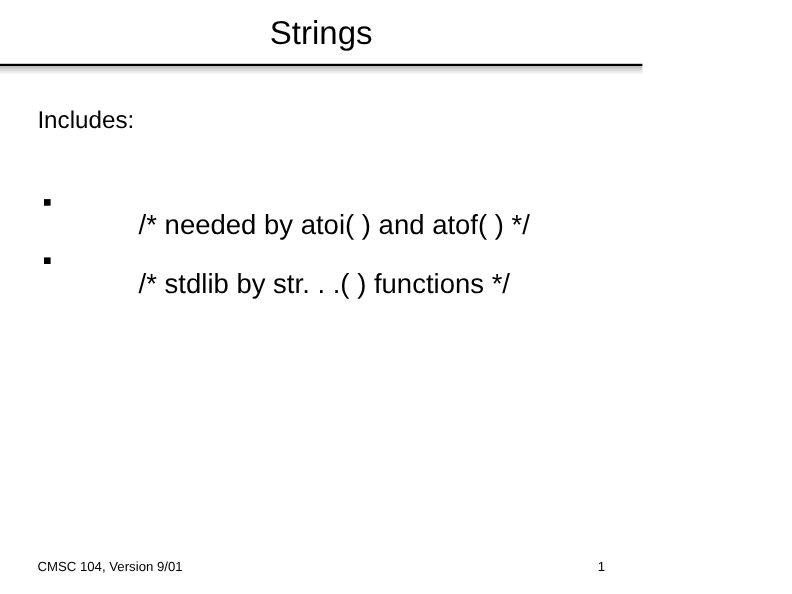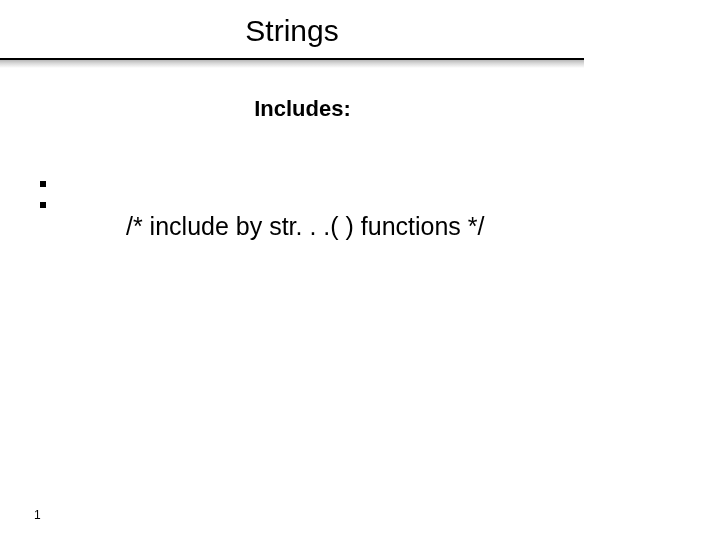--- a/index.html
+++ b/index.html
@@ -2,21 +2,21 @@
 <html><head>
 <meta charset="utf-8">
 <style>
   * { margin: 0; padding: 0; box-sizing: border-box; }
   html, body { width: 720px; height: 540px; background: #fff; font-family: Arial, Helvetica, sans-serif; overflow: hidden; }
   .slide { position: relative; width: 584px; height: 540px; }
   .title { text-align: center; font-size: 30px; color: #000; padding-top: 14px; padding-bottom: 10px; font-weight: 400; }
   .divider { width: 100%; height: 10px; }
   .divider .line-dark { height: 2px; background: #000; }
   .divider .line-shadow { height: 8px; background: linear-gradient(to bottom, #b8b8b8 0%, #d8d8d8 40%, #ffffff 100%); }
-  .subheading { font-size: 22px; color: #000; padding: 28px 13px 0 34px; font-weight: 700; text-align: center; }
+  .subheading { font-size: 22px; color: #000; padding: 28px 13px 0 34px; font-weight: 400; }
   .body { padding: 46px 40px 0 40px; }
   .bullet-row { display: flex; align-items: flex-start; margin-bottom: 2px; }
   .bullet-dot { width: 6px; height: 6px; background: #000; border-radius: 0; margin-top: 13px; margin-right: 14px; flex-shrink: 0; }
   .bullet-text { font-size: 25px; color: #000; line-height: 1.28; }
   .indent-row { padding-left: 86px; }
   .indent-text { font-size: 25px; color: #000; line-height: 1.28; }
   .footer { position: absolute; bottom: 18px; left: 34px; right: 34px; display: flex; justify-content: space-between; font-size: 12px; color: #000; }
 </style>
 </head>
 <body>
@@ -27,25 +27,29 @@
     <div class="line-dark"></div>
     <div class="line-shadow"></div>
   </div>
   <div class="subheading">Includes:</div>
 
   <div class="body">
     <div class="bullet-row">
       <div class="bullet-dot"></div>
     </div>
 
+    <div class="indent-row">
+      <div class="indent-text">/* needed by atoi( ) and atof( ) */</div>
+    </div>
 
     <div class="bullet-row">
       <div class="bullet-dot"></div>
     </div>
     <div class="indent-row">
-      <div class="indent-text">/* include by str. . .( ) functions */</div>
+      <div class="indent-text">/* stdlib by str. . .( ) functions */</div>
     </div>
   </div>
 
   <div class="footer">
+    <span>CMSC 104, Version 9/01</span>
     <span>1</span>
   </div>
 </div>
 
 </body></html>

